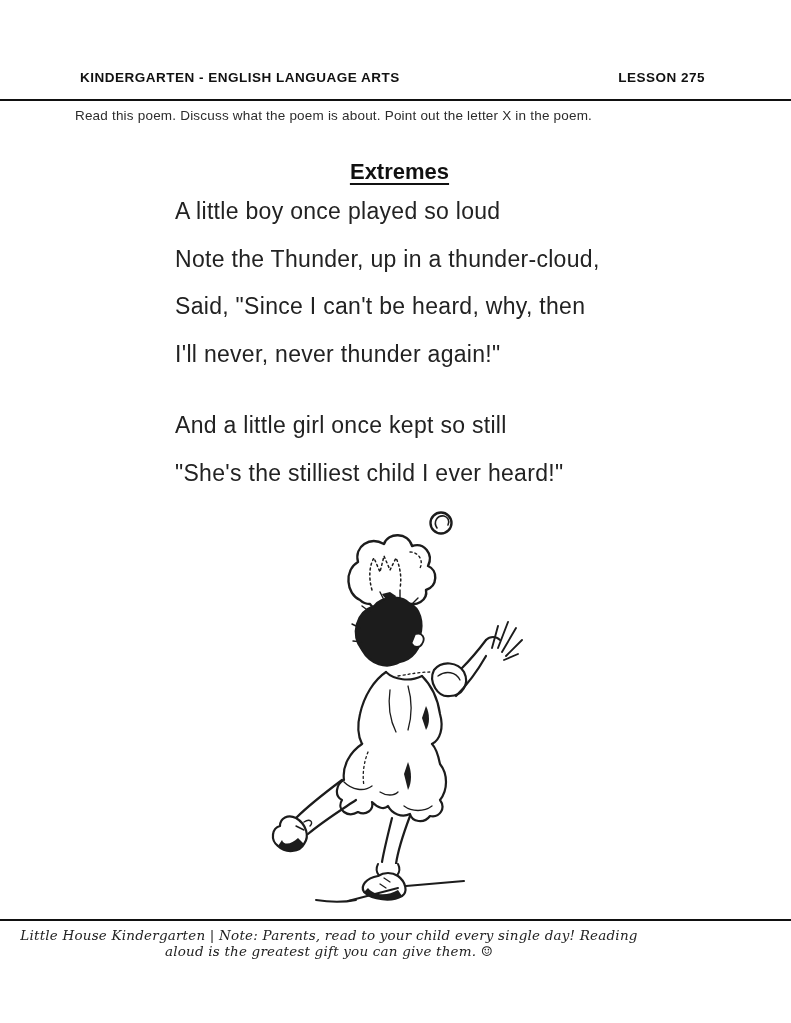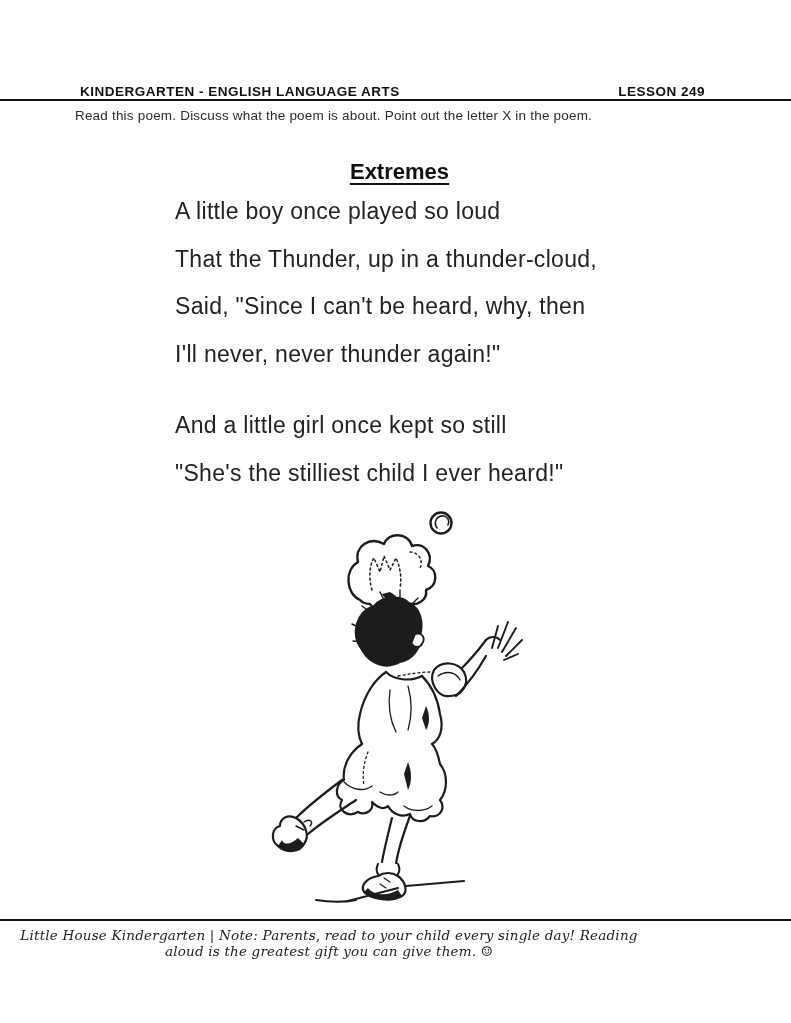--- a/index.html
+++ b/index.html
@@ -7,21 +7,21 @@
     width: 791px; height: 1023px;
     background: #ffffff;
     position: relative;
     overflow: hidden;
     font-family: "Liberation Sans", sans-serif;
     color: #1a1a1a;
   }
   .page { position: absolute; inset: 0; }
 
   .header {
-    position: absolute; top: 84px; left: 80px; right: 86px;
+    position: absolute; top: 70px; left: 80px; right: 86px;
     display: flex; justify-content: space-between; align-items: baseline;
   }
   .header .h-left, .header .h-right {
     font-size: 13.5px; font-weight: 700; letter-spacing: 0.5px; color: #111;
   }
   .rule { position: absolute; left: 0; width: 791px; height: 2px; background: #111; }
   .rule-top { top: 99px; }
   .rule-bottom { top: 919px; }
 
   .instruction {
@@ -56,33 +56,33 @@
     font-size: 13.5px; letter-spacing: 0.2px; color: #222;
   }
 </style>
 </head>
 <body>
 
 <div class="page">
 
   <div class="header">
     <span class="h-left">KINDERGARTEN - ENGLISH LANGUAGE ARTS</span>
-    <span class="h-right">LESSON 249</span>
+    <span class="h-right">LESSON 275</span>
   </div>
 
   <div class="rule rule-top"></div>
 
   <div class="instruction">Read this poem. Discuss what the poem is about. Point out the letter X in the poem.</div>
 
   <h1 class="poem-title"><span>Extremes</span></h1>
 
   <div class="poem">
     <div class="stanza">
       <p class="poem-line">A little boy once played so loud</p>
-      <p class="poem-line">That the Thunder, up in a thunder-cloud,</p>
+      <p class="poem-line">Note the Thunder, up in a thunder-cloud,</p>
       <p class="poem-line">Said, "Since I can't be heard, why, then</p>
       <p class="poem-line">I'll never, never thunder again!"</p>
     </div>
     <div class="stanza">
       <p class="poem-line">And a little girl once kept so still</p>
       <p class="poem-line">"She's the stilliest child I ever heard!"</p>
     </div>
   </div>
 
   <div class="illustration">

